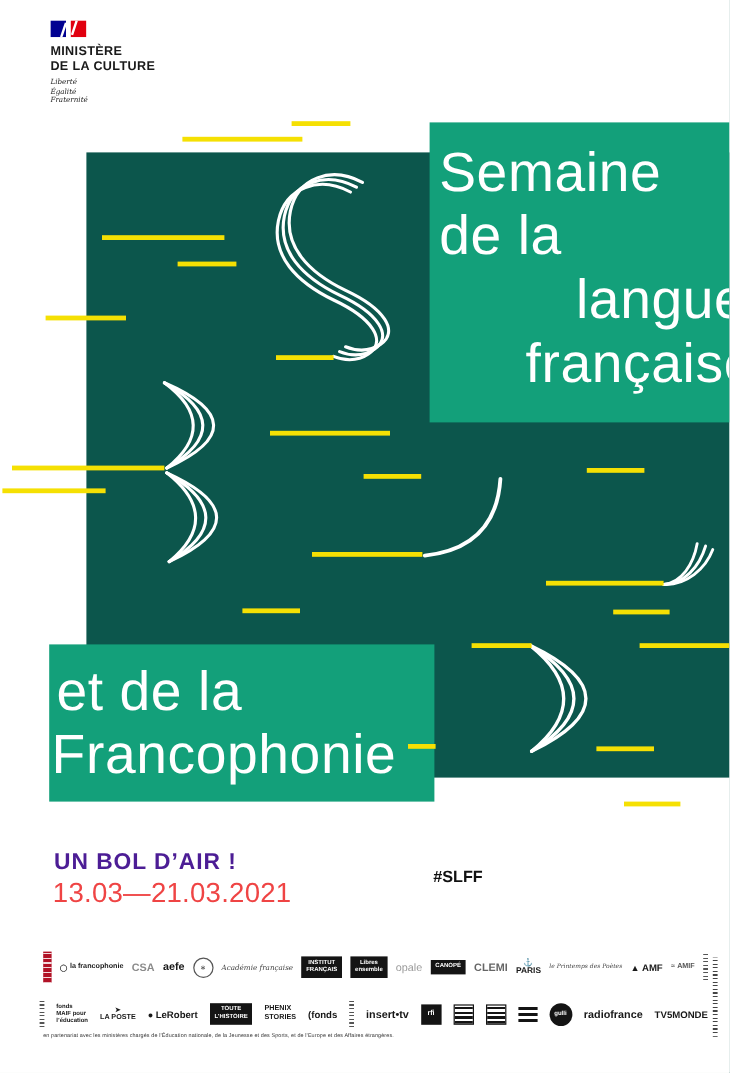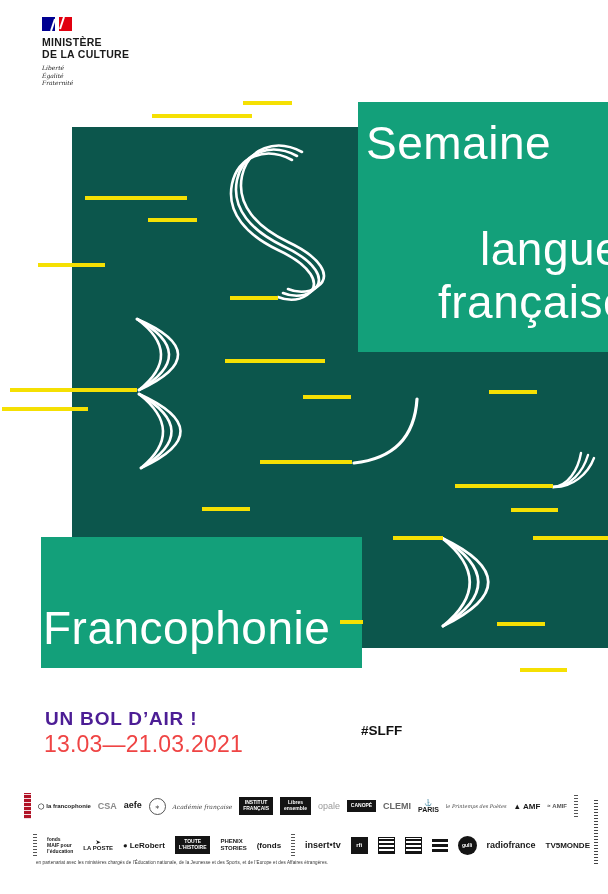--- a/index.html
+++ b/index.html
@@ -28,21 +28,21 @@
   #ministry .name{font-weight:700;font-size:10.5px;line-height:11.5px;letter-spacing:.3px;margin-top:2px;}
   #ministry .motto{font-family:"DejaVu Serif",serif;font-style:italic;font-size:6px;line-height:7.5px;margin-top:4px;color:#222;}
   
   .abs{position:absolute;z-index:5;}
   #tagline{left:45px;top:708px;color:#4c1d95;font-weight:700;font-size:19px;letter-spacing:.8px;}
   #dates{left:44px;top:731px;color:#ef4444;font-size:23px;letter-spacing:.2px;}
   #url{left:361px;top:707px;color:#111;font-weight:700;font-size:13.5px;}
   #hashtag{left:361px;top:723px;color:#111;font-weight:700;font-size:13.5px;}
   
   .lg-row{position:absolute;display:flex;justify-content:space-between;align-items:center;z-index:5;}
-  #row1{left:24px;top:791px;width:554px;height:30px;}
+  #row1{left:36px;top:791px;width:554px;height:30px;}
   #row2{left:33px;top:829px;width:557px;height:32px;}
   #caption{left:36px;top:860px;font-size:4.5px;color:#333;width:560px;letter-spacing:.1px;}
   .lg{display:inline-flex;align-items:center;justify-content:center;color:#181818;flex:0 0 auto;}
   .lg .lgi{margin-right:1px;font-size:.95em;}
   .k-plain{font-weight:700;font-size:8px;}
   .k-icontext{font-weight:700;font-size:7px;gap:1px;}
   .k-stack{flex-direction:column;font-weight:700;font-size:7px;line-height:1.05;}
   .k-stack .lgi{margin:0;}
   .k-script{font-family:"DejaVu Serif",serif;font-style:italic;font-size:6px;color:#444;white-space:nowrap;}
   .k-box{background:#141414;color:#fff;font-size:5px;font-weight:700;line-height:1.15;
@@ -80,25 +80,27 @@
       <div>Liberté</div>
       <div>Égalité</div>
       <div>Fraternité</div>
     </div>
   </div>
 
   <div class="teal-rect"></div>
 
   <div id="title-block" class="green-block">
     <div class="t-line l1">Semaine</div>
+    <div class="t-line l2">de la</div>
     <div class="t-line l3">langue</div>
     <div class="t-line l4">française</div>
   </div>
 
   <div id="subtitle-block" class="green-block">
+    <div class="t-line l1">et de la</div>
     <div class="t-line l2">Francophonie</div>
   </div>
 
   <svg class="decor" width="608" height="894" viewBox="0 0 608 894" fill="none" stroke="#fff" stroke-linecap="round">
     <g stroke-width="2.6">
       <path d="M292,160 C266,146 238,156 232,184 C226,213 247,235 278,250 C310,265 323,284 307,295 C297,302 285,300 278,297"></path>
       <path d="M292,160 C266,146 238,156 232,184 C226,213 247,235 278,250 C310,265 323,284 307,295 C297,302 285,300 278,297" transform="translate(5,-4)"></path>
       <path d="M292,160 C266,146 238,156 232,184 C226,213 247,235 278,250 C310,265 323,284 307,295 C297,302 285,300 278,297" transform="translate(10,-8)"></path>
     </g>
     <g stroke-width="2.6">

